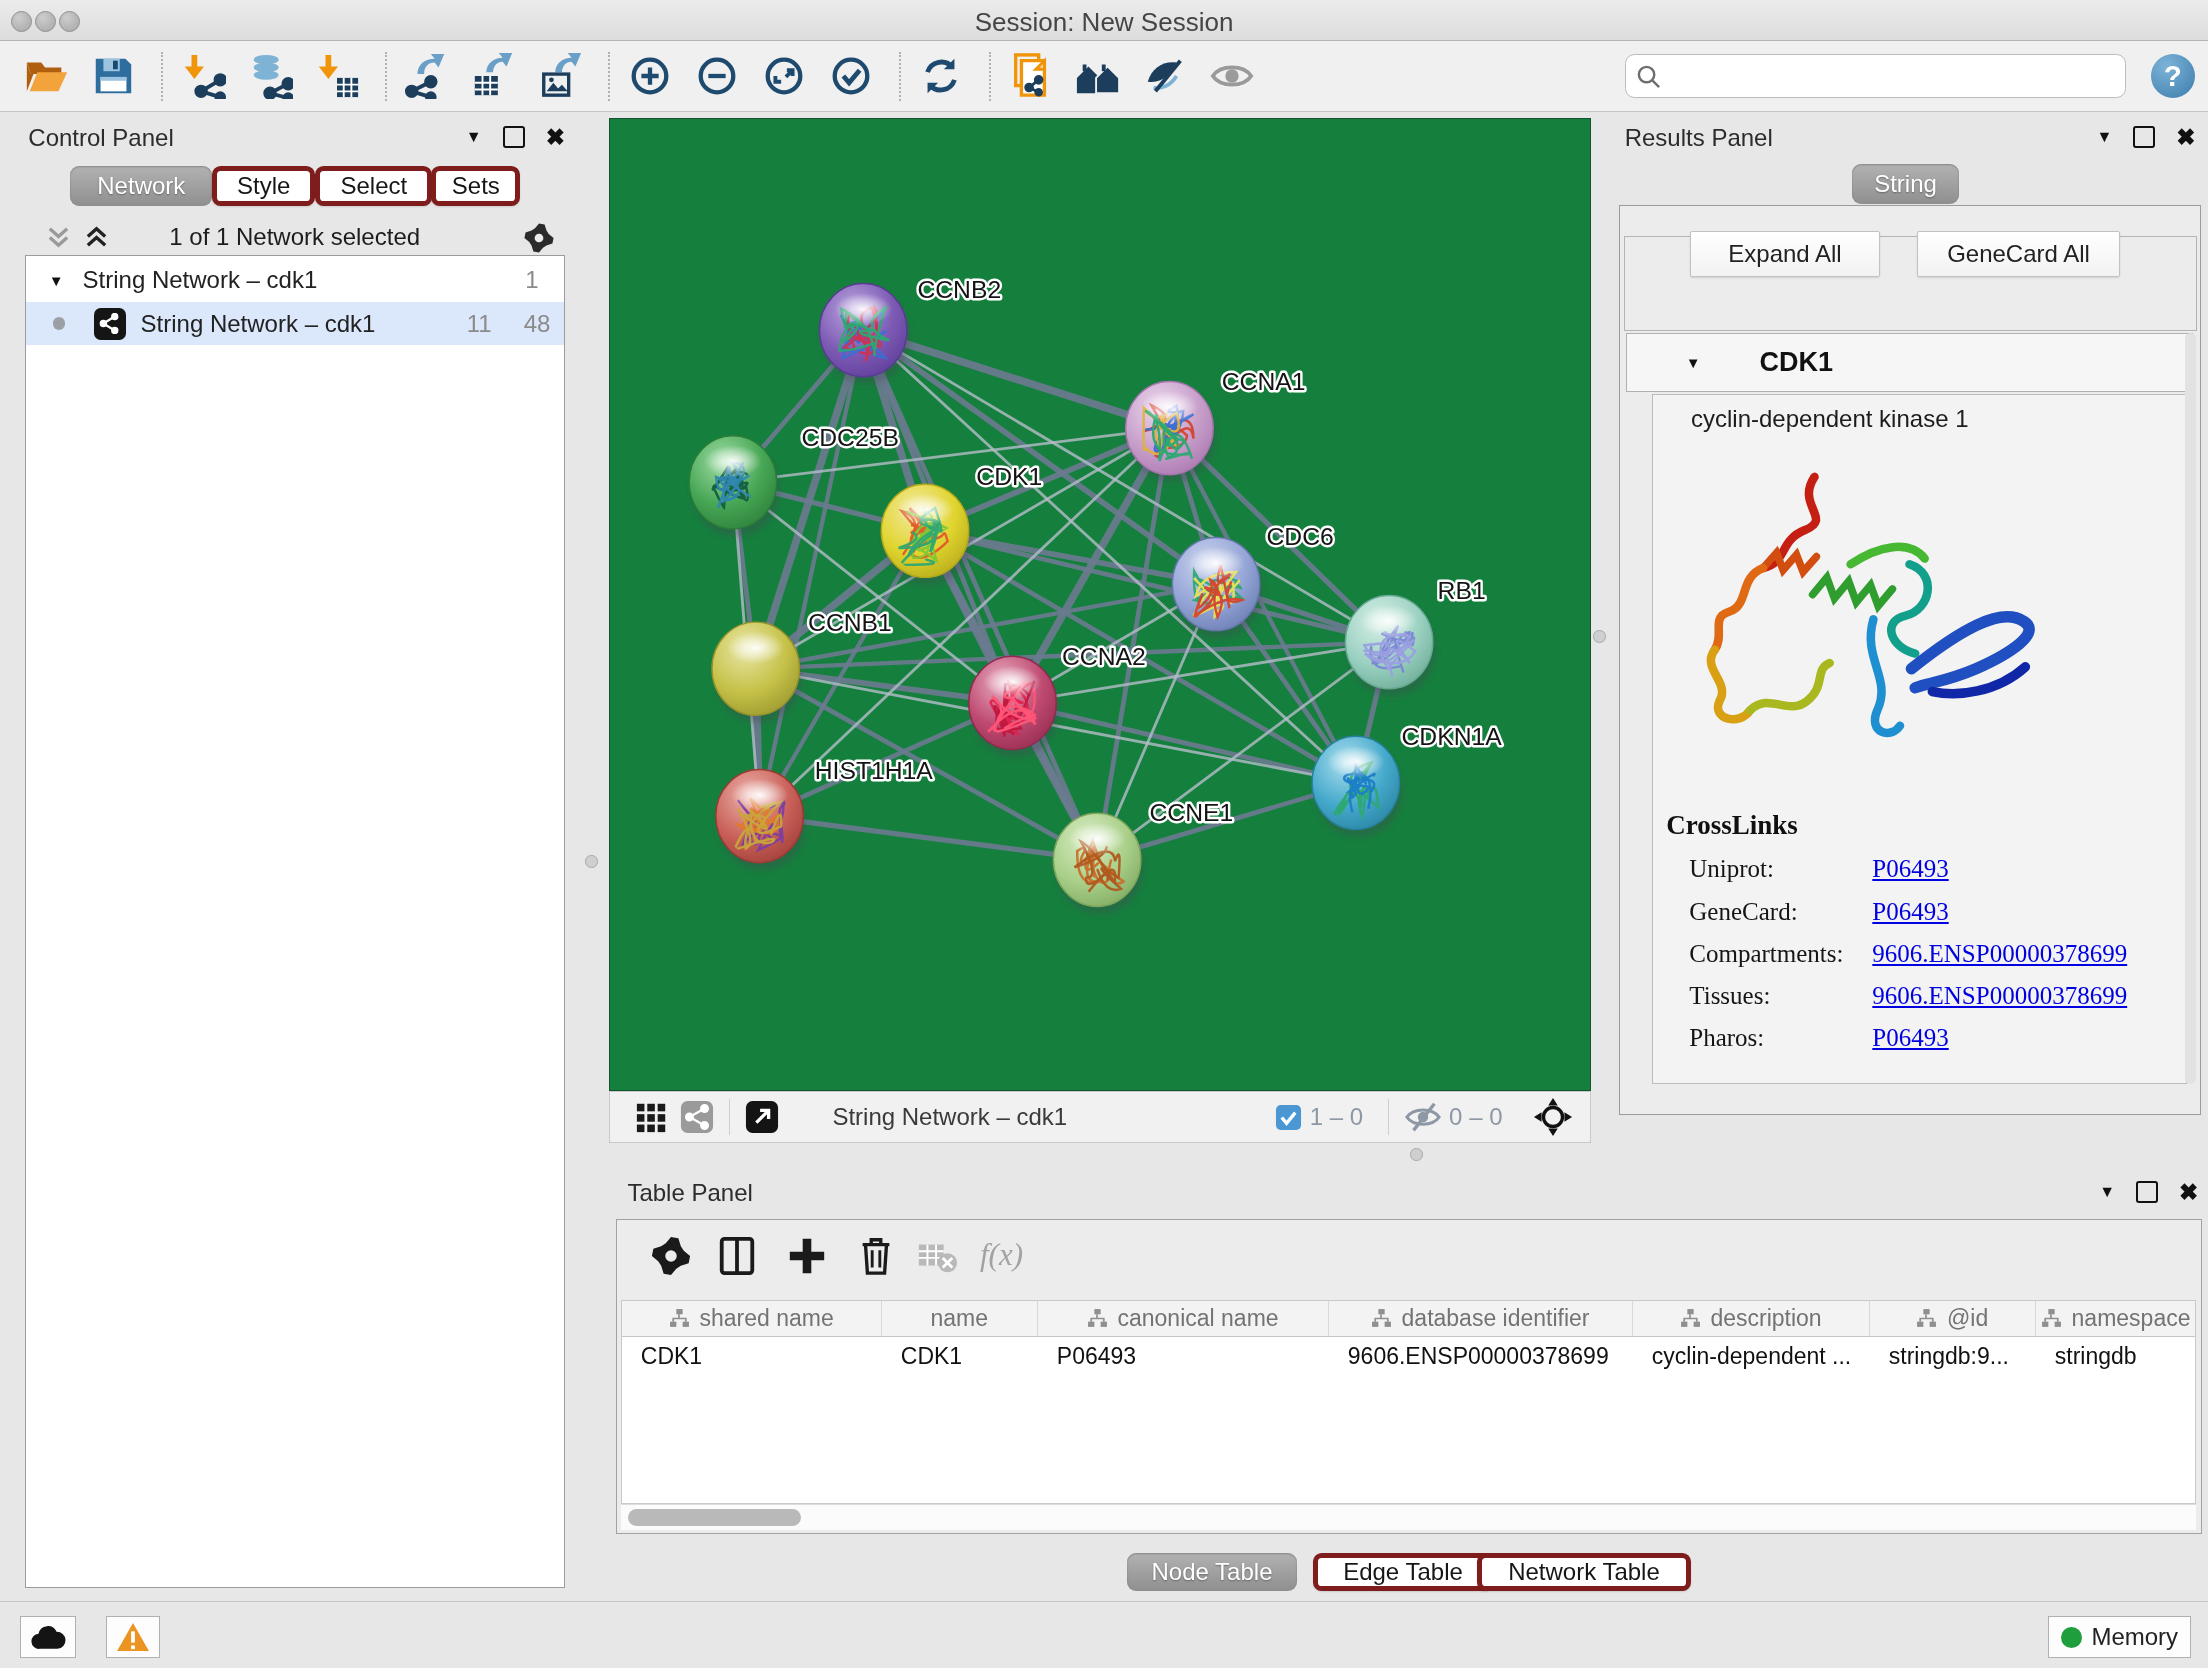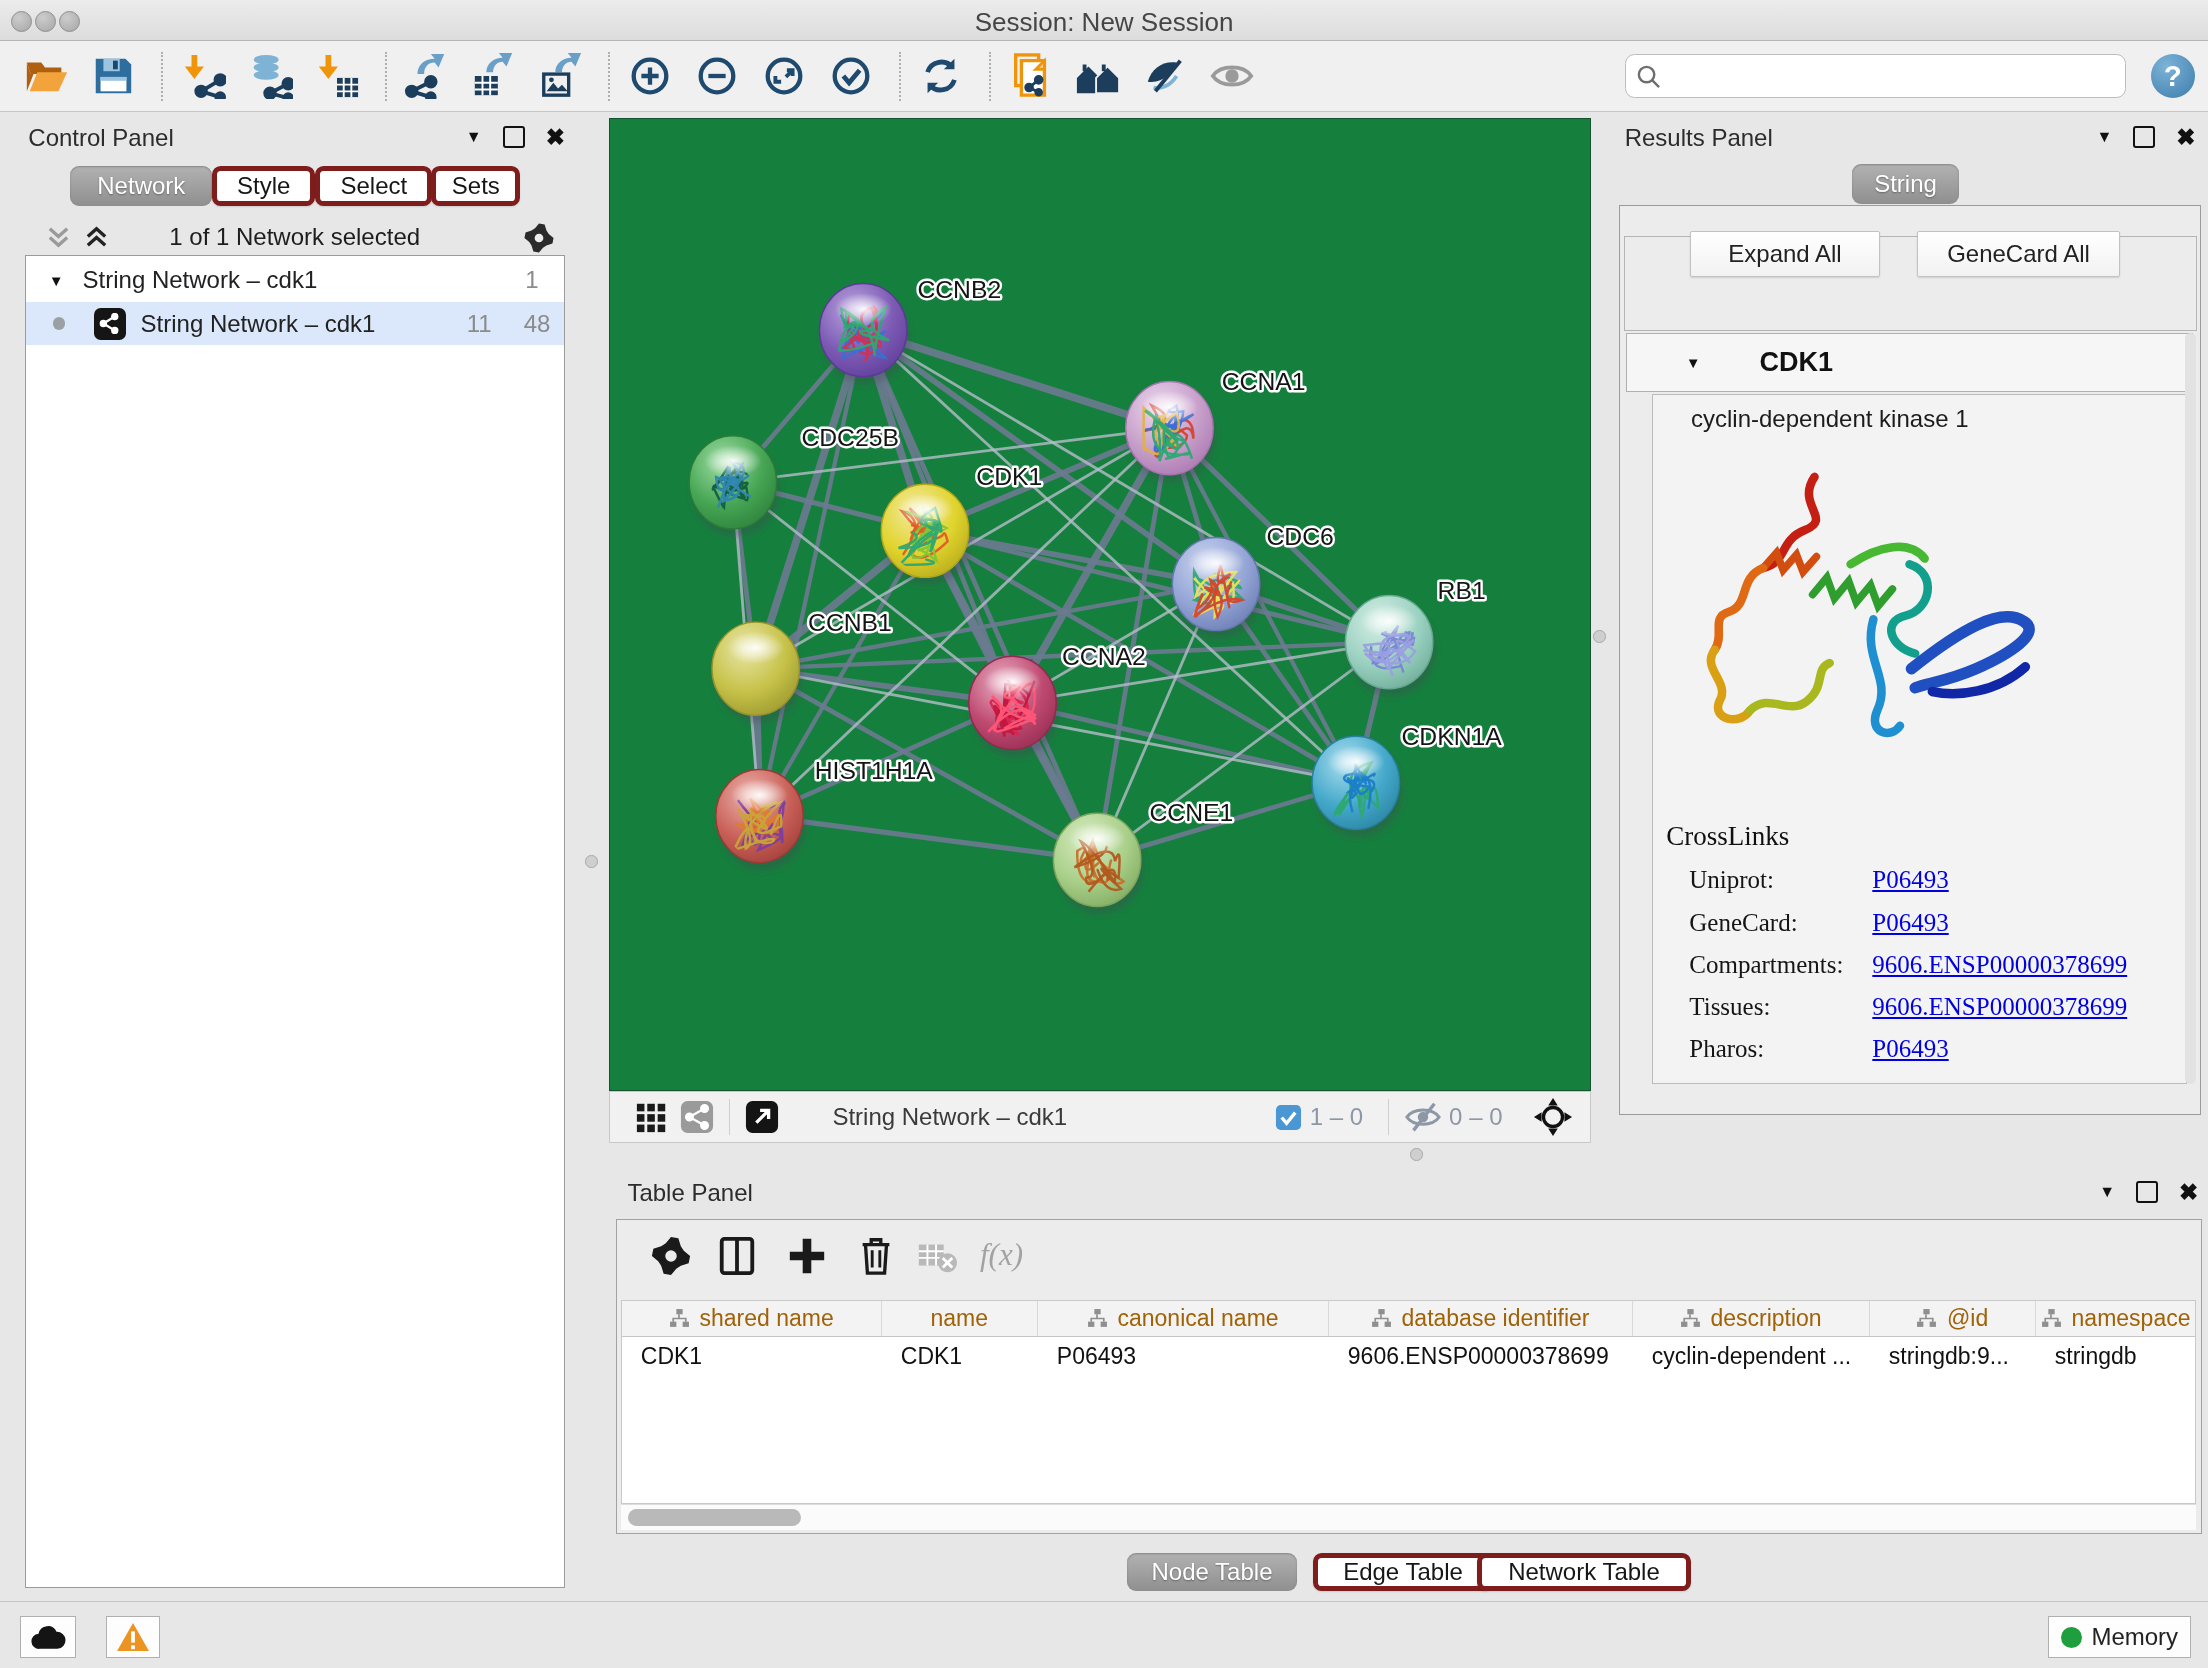--- a/index.html
+++ b/index.html
@@ -78,38 +78,38 @@
   #rp-collapse{left:297px;width:201px;}
   #rp-cdk1-head{position:absolute;left:5.7px;top:127px;width:567px;height:59px;background:#f6f6f6;
     border:1px solid #b0b0b0;box-sizing:border-box;display:flex;align-items:center;}
   #rp-cdk1-head .tree-caret{margin-left:59px;}
   #rp-protein-name{font-size:27px;font-weight:bold;margin-left:59px;color:#111;}
   #rp-inner{position:absolute;left:32px;top:188px;width:535px;height:690px;background:#f3f3f3;
     border:1px solid #bbbbbb;box-sizing:border-box;}
   #rp-desc{position:absolute;left:38px;top:9.5px;font-size:24px;color:#1c1c1c;}
   #protein-img{position:absolute;left:19px;top:55px;width:380px;height:314px;}
   #crosslinks{position:absolute;left:13.3px;top:415px;font-family:"Liberation Serif",serif;}
-  #crosslinks-title{font-size:27px;font-weight:normal;color:#101010;margin-top:11px;}
+  #crosslinks-title{font-size:27px;font-weight:bold;color:#101010;}
   .cl-row{display:flex;margin-top:14.3px;font-size:25px;}
   .cl-label{width:183px;margin-left:23px;color:#151515;}
   .cl-link{color:#0000e0;text-decoration:underline;cursor:pointer;}
   #rp-scroll{position:absolute;right:3.8px;top:127px;width:11.4px;height:751px;background:#e2e2e2;border-radius:5.7px;}
   
   #table-panel{position:absolute;left:616px;top:1177px;width:1588px;height:418px;}
   #tp-title{position:absolute;left:11.4px;top:1.9px;}
   #tp-box{position:absolute;left:0;top:42px;width:1586px;height:315px;background:#ececec;
     border:1.9px solid #a2a2a2;box-sizing:border-box;}
   .tp-tool{position:absolute;top:15px;width:42px;height:42px;cursor:pointer;}
   #tp-fx{font-family:"Liberation Serif",serif;font-style:italic;font-size:31px;color:#a2a2a2;
     top:17px;width:auto;}
   #tp-table{position:absolute;left:3.8px;top:80px;width:1575px;height:204px;background:#fff;
     border:1px solid #c9c9c9;box-sizing:border-box;overflow:hidden;}
   .tgrid{display:grid;grid-template-columns:260px 156px 291px 304px 237px 166px 161px;}
   #tp-header{background:#f3f3f3;border-bottom:1.9px solid #c6c6c6;height:35px;}
-  .th{display:flex;align-items:center;justify-content:center;gap:9.5px;font-size:23px;color:#a16207;
+  .th{display:flex;align-items:center;justify-content:center;gap:9.5px;font-size:23px;color:#737373;
     border-right:1px solid #d8d8d8;overflow:hidden;white-space:nowrap;cursor:pointer;}
   .td{font-size:23px;color:#111;padding:5.7px 0 0 19px;white-space:nowrap;overflow:hidden;height:32px;}
   #tp-scroll{position:absolute;left:3.8px;top:284px;width:1575px;height:25px;background:#fbfbfb;
     border-top:1px solid #dddddd;}
   #tp-thumb{position:absolute;left:7.6px;top:3.8px;width:173px;height:17px;border-radius:8.6px;background:#b9b9b9;cursor:grab;}
   #tp-tabs .tab{top:376px;height:38px;}
   
   #status-bar{position:absolute;left:0;top:1601px;width:2208px;height:68px;background:#e7e7e7;
     border-top:1px solid #c6c6c6;}
   .sb-btn{position:absolute;top:14.3px;height:42px;background:#fdfdfd;border:1.9px solid #b0b0b0;

